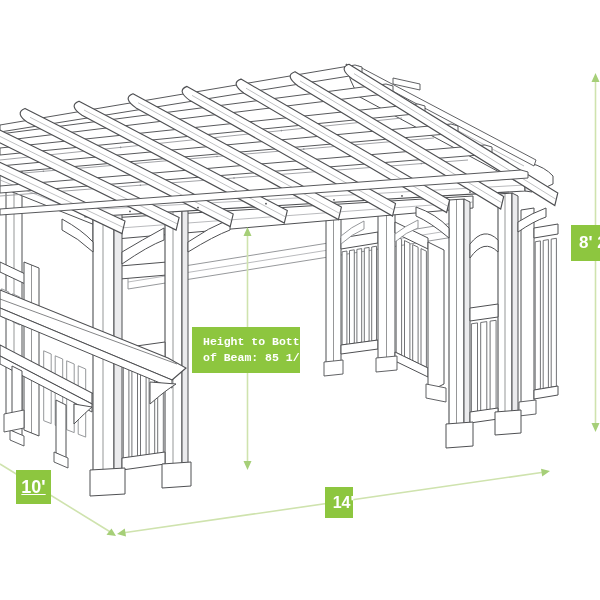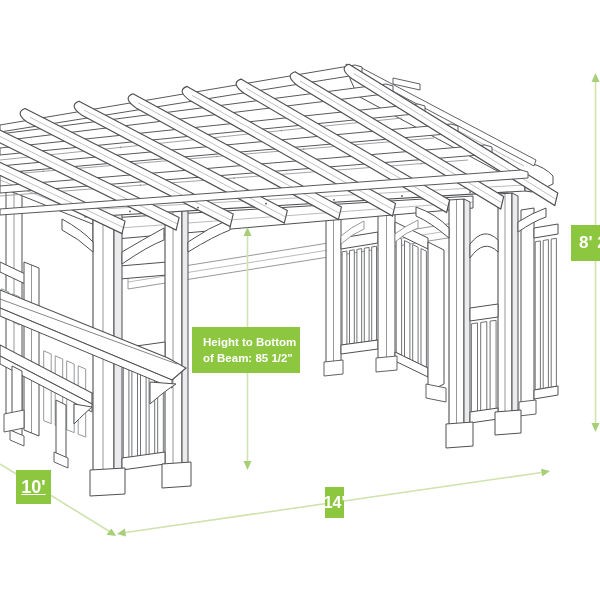--- a/index.html
+++ b/index.html
@@ -2,26 +2,26 @@
 <html style="--green: #8dc63f;"><head>
 <meta charset="utf-8">
 <style>
   html,body { margin:0; padding:0; }
   #stage { position:relative; width:600px; height:600px; background:#ffffff; overflow:hidden;
            font-family:"Liberation Sans", sans-serif; }
   #art { position:absolute; left:0; top:0; }
   .dim-label { position:absolute; background:var(--green); color:#fff; font-weight:bold;
                display:flex; align-items:center; justify-content:center; }
   #label-depth  { left:16px;  top:470px; width:35px;  height:34px; font-size:18px;text-decoration:underline; }
-  #label-width  { left:325px; top:487px; width:19px;  height:31px; font-size:16px; }
+  #label-width  { left:325px; top:487px; width:19px;  height:31px; font-size:16px;padding-left:9px; }
   #label-height { left:571px; top:225px; width:62px;  height:36px; font-size:17px; justify-content:flex-start; padding-left:8px; box-sizing:border-box; }
   #label-beam   { left:192px; top:327px; width:108px; height:46px; font-size:11.5px; line-height:16px;
                   flex-direction:column; align-items:flex-start; justify-content:center;
                   padding-left:11px; box-sizing:border-box; letter-spacing:0px; }
-  #label-beam span { white-space:nowrap; display:block; }
+  #label-beam span { white-space:nowrap; display:block;font-family:Liberation Mono, monospace; }
 </style>
 </head>
 <body>
 
 <div id="stage">
   <svg id="art" width="600" height="600" viewBox="0 0 600 600">
     <g>
       <g>
 </g>
 <g>

